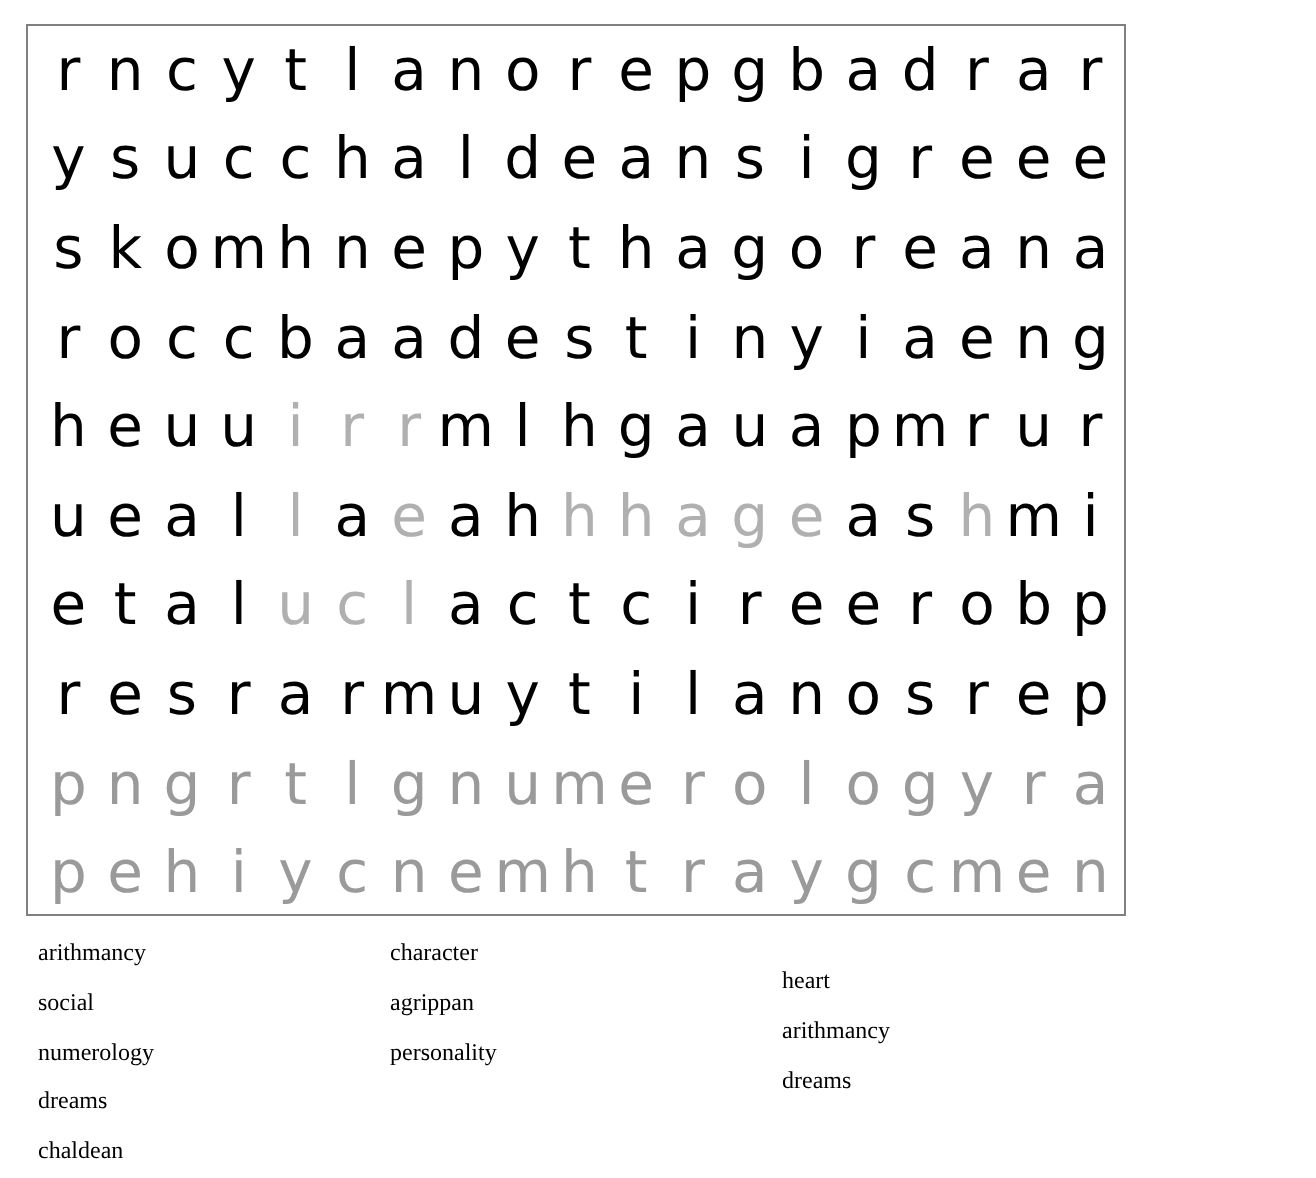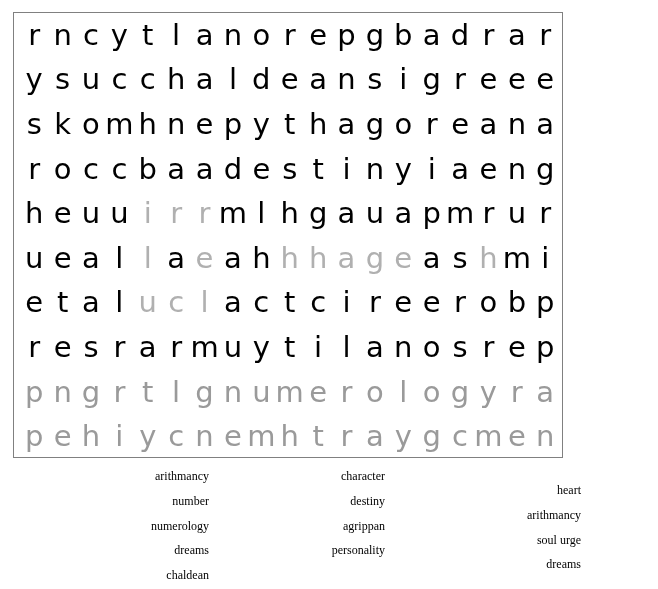--- a/index.html
+++ b/index.html
@@ -63,21 +63,20 @@
   .grid-cell.faded { color: #b0b0b0; }
   .grid-row.gray .grid-cell { color: #9a9a9a; }
 
   
   #word-list {
     position: absolute;
     left: 13px;
     top: 464px;
     width: 632px;
     height: 118px;
-    text-align: right;
   }
 
   .word-col {
     position: absolute;
     top: 0;
     width: 190px;
   }
   #word-col-0 { left: 6px; }
   #word-col-1 { left: 182px; }
   #word-col-2 { left: 378px; margin-top: 14px; }
@@ -305,32 +304,30 @@
         <span class="grid-cell">c</span>
         <span class="grid-cell">m</span>
         <span class="grid-cell">e</span>
         <span class="grid-cell">n</span>
       </div>
     </div>
 
   <div id="word-list">
     <div class="word-col" id="word-col-0">
         <div class="word-item">arithmancy</div>
-        <div class="word-item">number</div>
+        <div class="word-item">social</div>
         <div class="word-item">numerology</div>
         <div class="word-item">dreams</div>
         <div class="word-item">chaldean</div>
       </div>
     <div class="word-col" id="word-col-1">
         <div class="word-item">character</div>
-        <div class="word-item">destiny</div>
         <div class="word-item">agrippan</div>
         <div class="word-item">personality</div>
       </div>
     <div class="word-col" id="word-col-2">
         <div class="word-item">heart</div>
         <div class="word-item">arithmancy</div>
-        <div class="word-item">soul urge</div>
         <div class="word-item">dreams</div>
       </div>
   </div>
 
 </div>
 
 </body></html>

